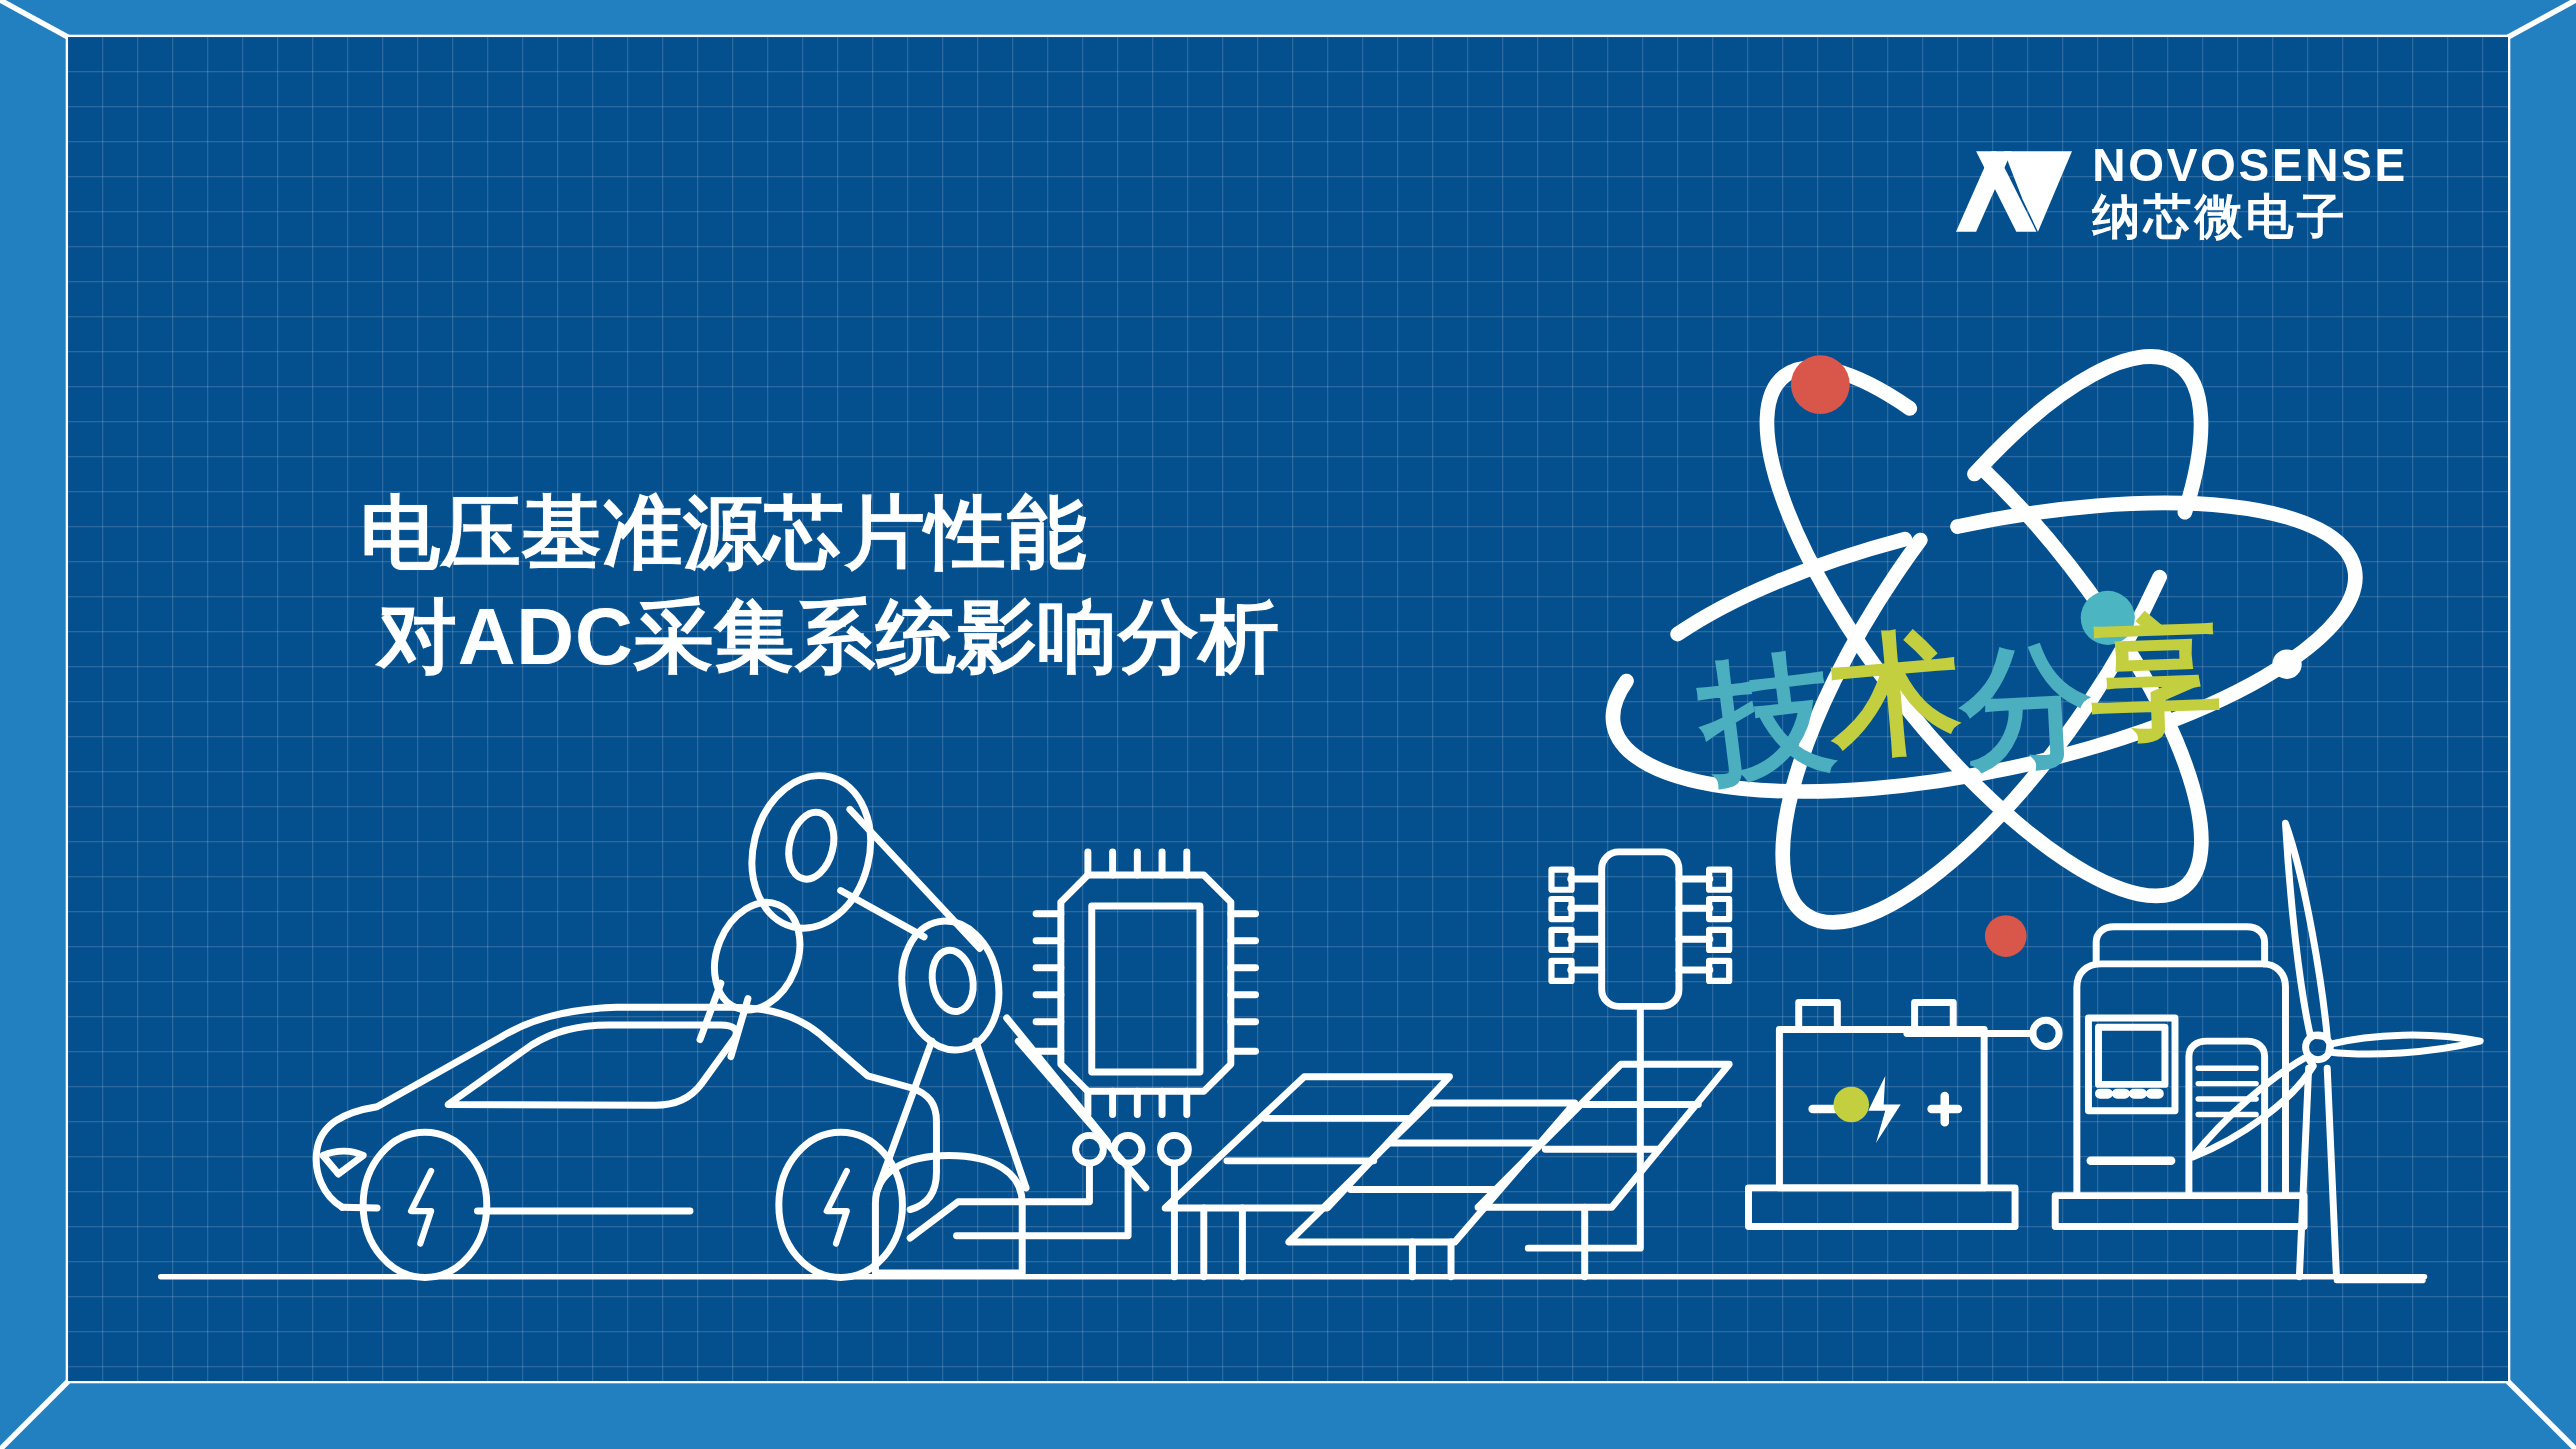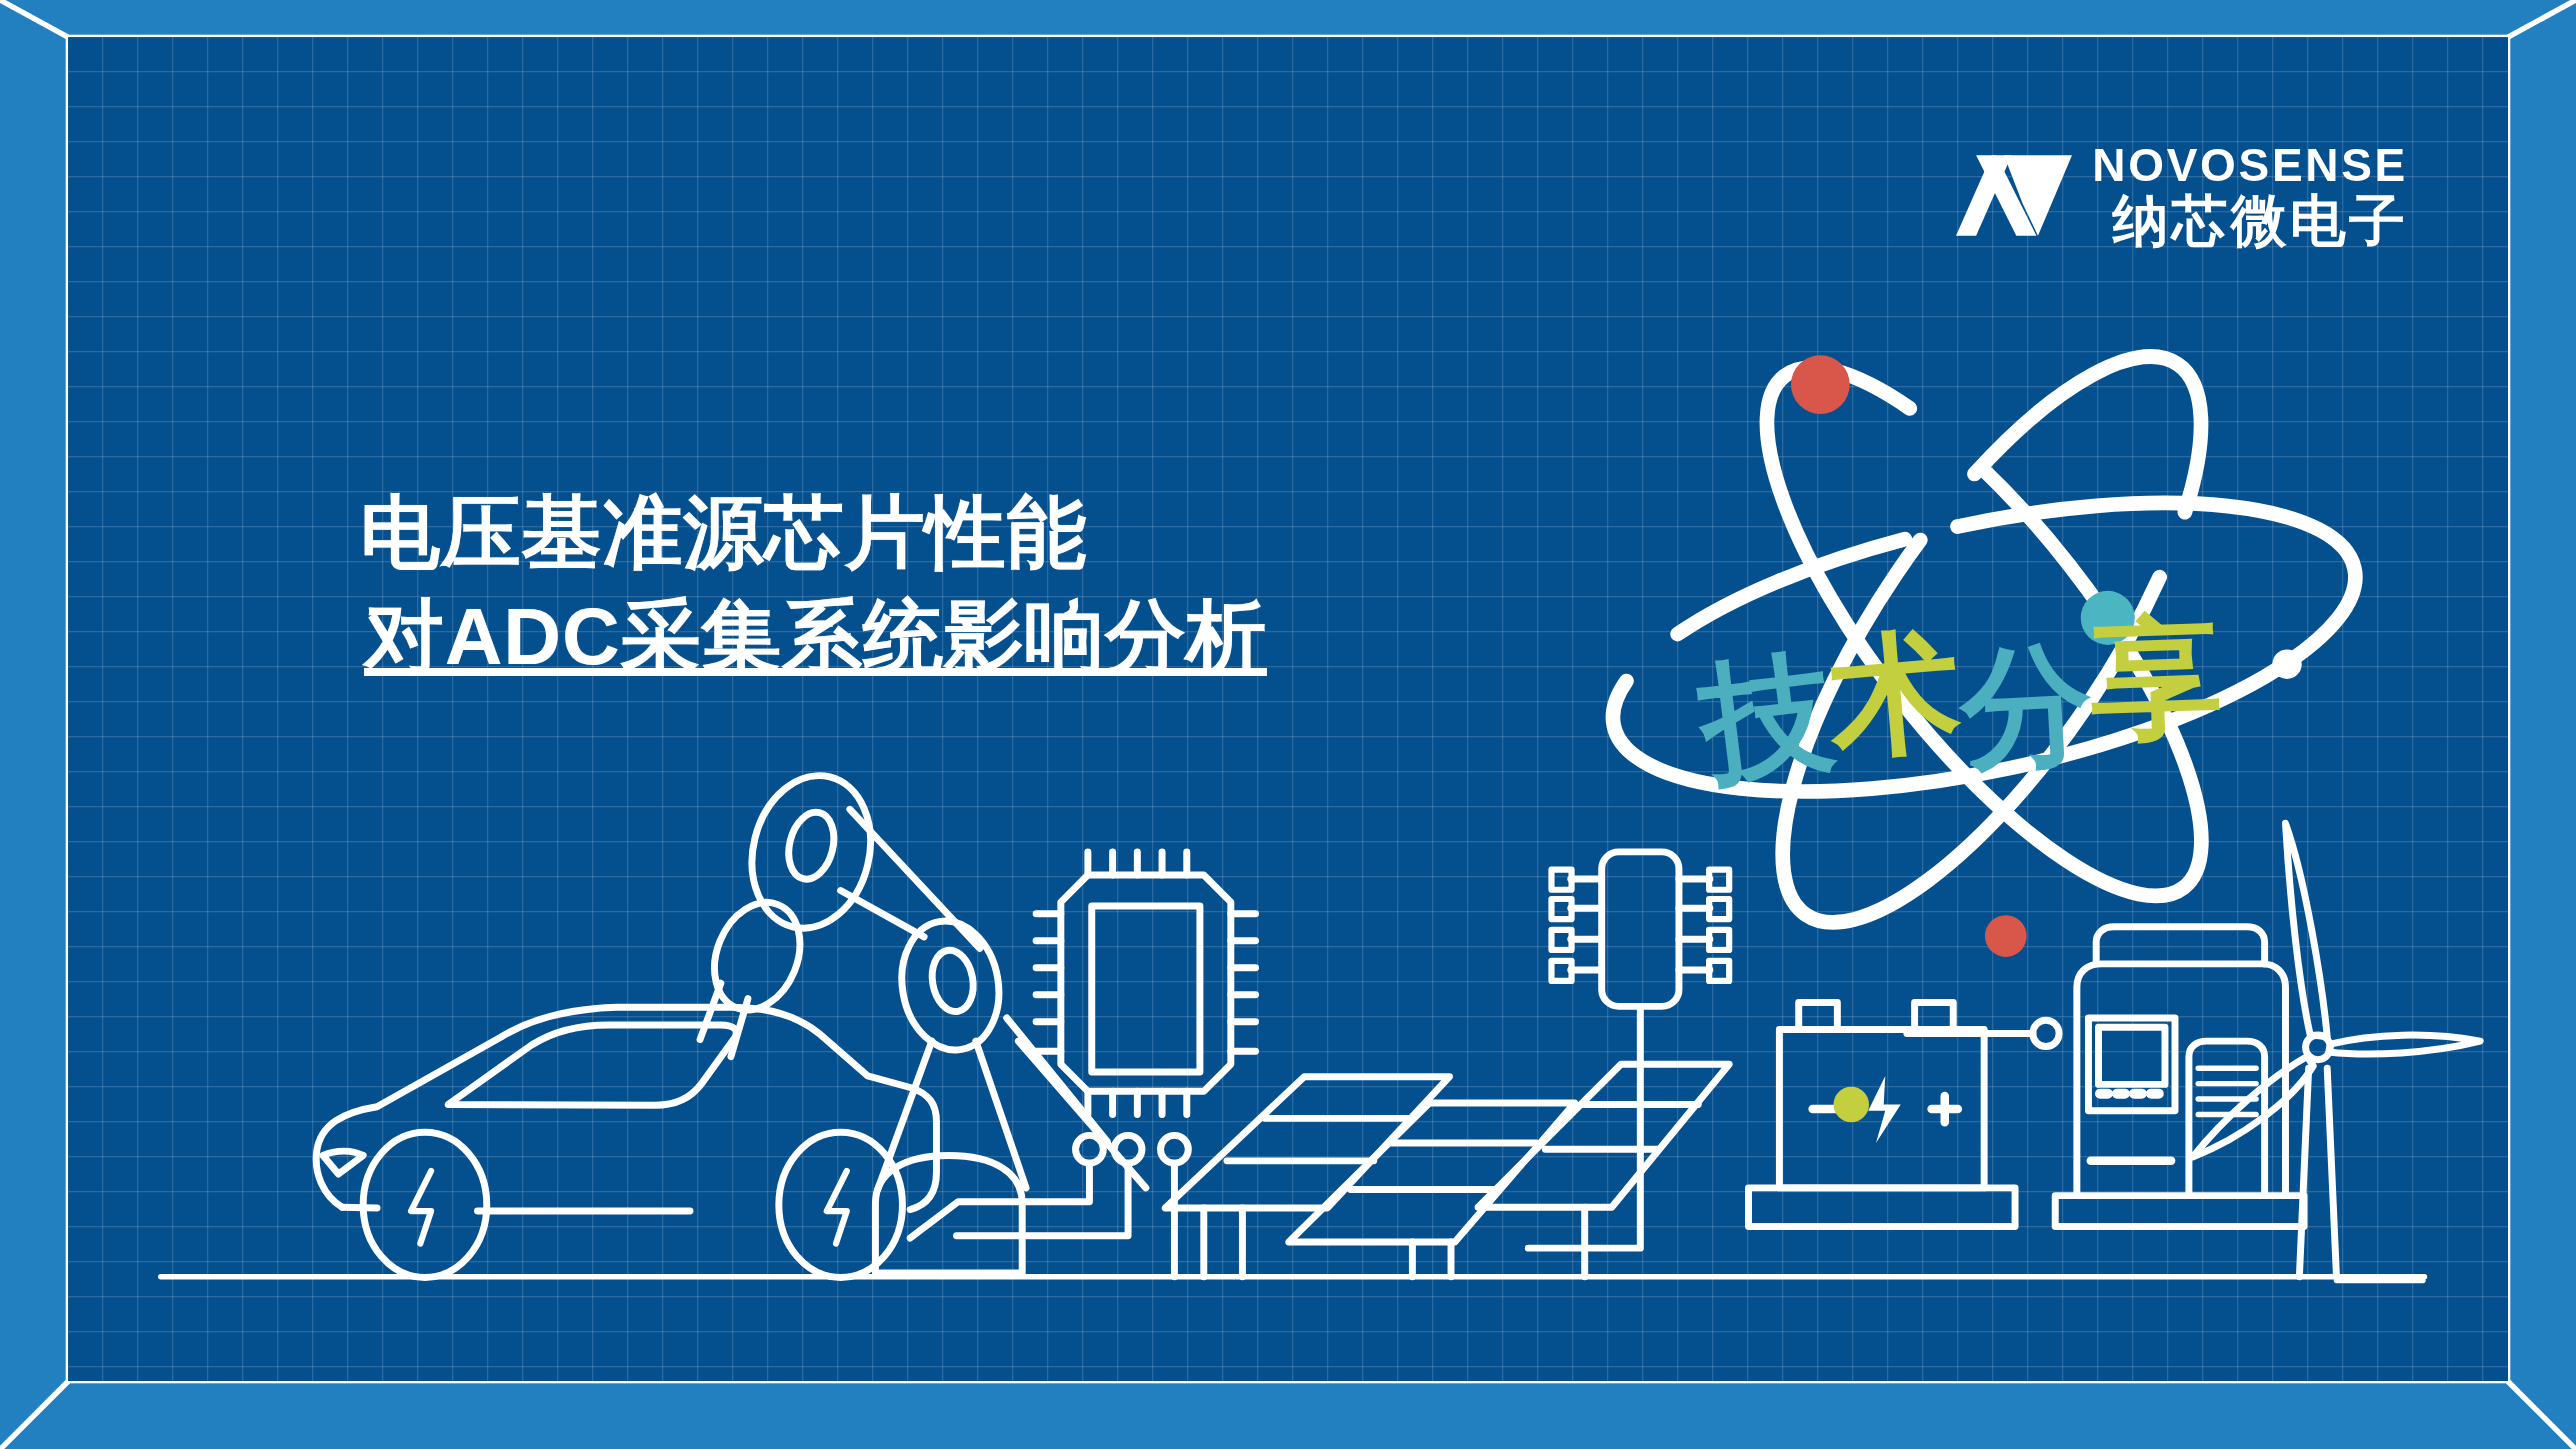--- a/index.html
+++ b/index.html
@@ -34,35 +34,34 @@
     position:absolute;right:100px;top:105px;
     display:flex;align-items:center;gap:20px;
   }
   #logo-mark{width:116px;height:93px;flex:0 0 auto;}
   #logo-text{display:flex;flex-direction:column;line-height:1;}
   #logo-en{
     color:#fff;font-size:46px;font-weight:700;letter-spacing:2.7px;
     font-family:"Liberation Sans","DejaVu Sans",sans-serif;
   }
   #logo-cn{
-    color:#fff;font-size:56px;font-weight:700;letter-spacing:3.1px;margin-top:4.6px;
-    font-family:"Liberation Sans","DejaVu Sans",sans-serif;
-    text-align:right;
+    color:#fff;font-size:48px;font-weight:700;letter-spacing:3.1px;margin-top:4.6px;
+    font-family:"Liberation Sans","DejaVu Sans",sans-serif;
   }
 
   
   #headline{
     position:absolute;left:292px;top:444px;
     color:#ffffff;font-weight:700;
     font-size:80px;line-height:1.30;letter-spacing:0.8px;
     text-shadow:0 0 0.8px rgba(255,255,255,.55);
     font-family:"Liberation Sans","DejaVu Sans",sans-serif;
   }
   #headline div{white-space:nowrap;}
-  #headline .l2{margin-left:4px;text-decoration:underline;}
+  #headline .l2{margin-left:17px;}
 
   
   #badge{
     position:absolute;left:1630px;top:587px;
     display:flex;align-items:flex-end;
     font-size:131px;font-weight:700;line-height:1;
     letter-spacing:0px;
     font-family:"DejaVu Sans","Liberation Sans",sans-serif;
   }
   #badge span{display:inline-block;}

